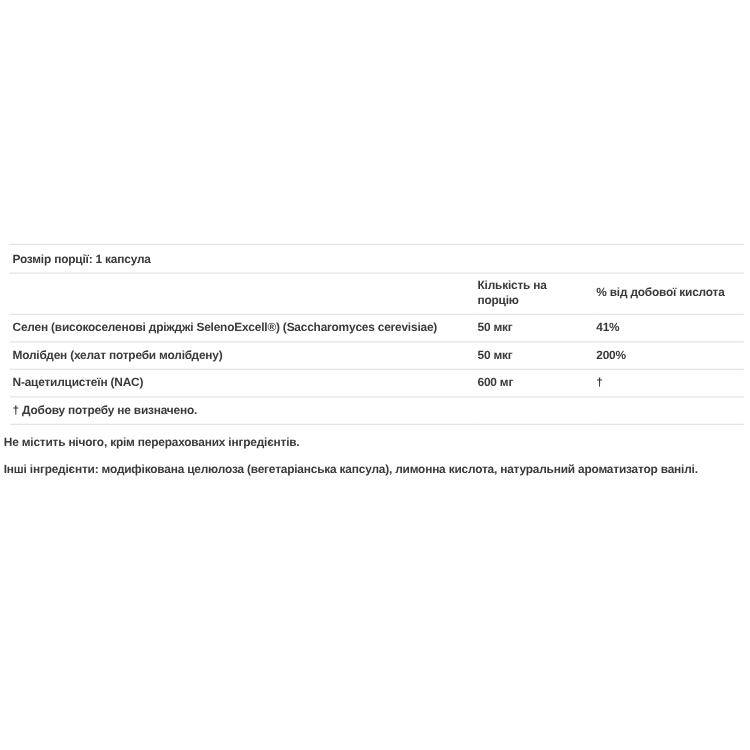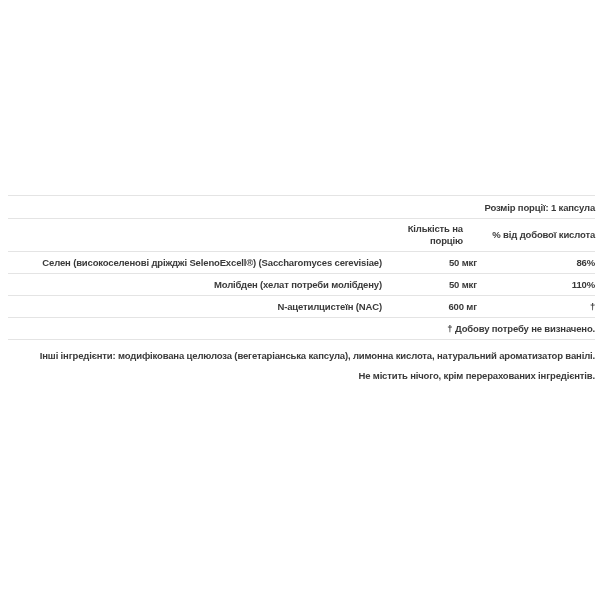--- a/index.html
+++ b/index.html
@@ -1,20 +1,20 @@
 <!DOCTYPE html>
 <html style="--text: #3a3a3a; --divider: #e4e4e4; --background: #ffffff;"><head>
 <meta charset="utf-8">
 <style>
   :root {
     --text: #3a3a3a;
     --divider: #e4e4e4;
     --background: #ffffff;
   }
-  * { margin: 0; padding: 0; box-sizing: border-box; text-align: right; }
+  * { margin: 0; padding: 0; box-sizing: border-box; }
   html, body {
     width: 600px; height: 600px;
     background: var(--background, #fff);
     font-family: "Liberation Sans", sans-serif;
     overflow: hidden;
   }
   .panel {
     position: absolute;
     left: 8px; top: 195px;
     width: 587px;
@@ -73,34 +73,34 @@
         <td colspan="3">Розмір порції: 1 капсула</td>
       </tr>
       <tr class="head">
         <td></td>
         <td class="wrap">Кількість на порцію</td>
         <td>% від добової кислота</td>
       </tr>
       <tr class="item">
         <td class="name">Селен (високоселенові дріжджі SelenoExcell®) (Saccharomyces cerevisiae)</td>
         <td>50 мкг</td>
-        <td>86%</td>
+        <td>41%</td>
       </tr>
       <tr class="item">
         <td class="name">Молібден (хелат потреби молібдену)</td>
         <td>50 мкг</td>
-        <td>110%</td>
+        <td>200%</td>
       </tr>
       <tr class="item">
         <td class="name">N-ацетилцистеїн (NAC)</td>
         <td>600 мг</td>
         <td>†</td>
       </tr>
       <tr class="footnote">
         <td colspan="3">† Добову потребу не визначено.</td>
       </tr>
     </tbody>
   </table>
 
+  <p class="para disclaimer">Не містить нічого, крім перерахованих інгредієнтів.</p>
+
   <p class="para other">Інші інгредієнти: модифікована целюлоза (вегетаріанська капсула), лимонна кислота, натуральний ароматизатор ванілі.</p>
-
-  <p class="para disclaimer">Не містить нічого, крім перерахованих інгредієнтів.</p>
 </div>
 
 </body></html>

